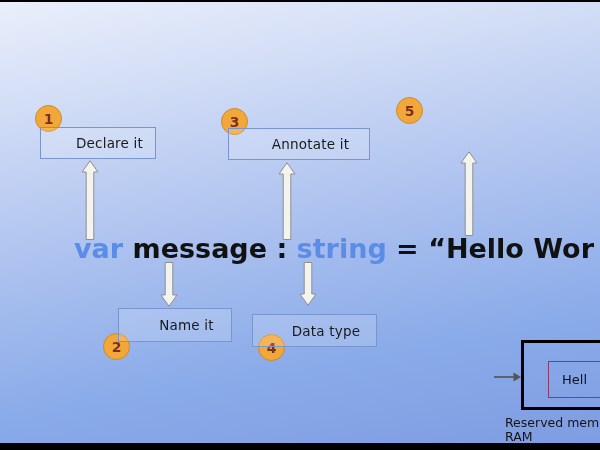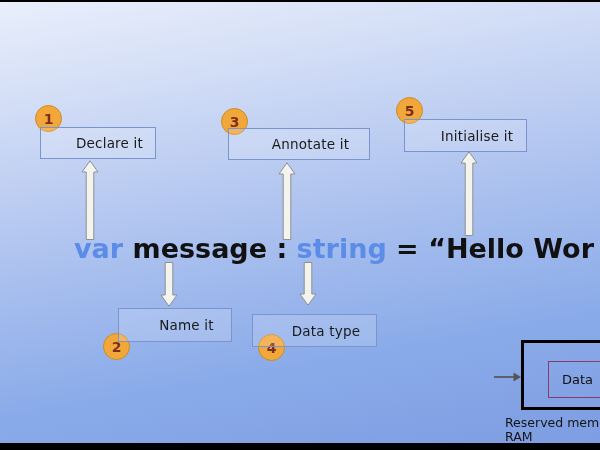--- a/index.html
+++ b/index.html
@@ -75,23 +75,20 @@
   <div id="badge-4" class="badge">
       <span>4</span>
     </div>
 
   <div id="box-declare" class="step-box">
       <span>Declare it</span>
     </div>
   <div id="box-annotate" class="step-box">
       <span>Annotate it</span>
     </div>
-  <div id="box-initialise" class="step-box">
-      <span>Initialise it</span>
-    </div>
   <div id="box-name" class="step-box">
       <span>Name it</span>
     </div>
   <div id="box-datatype" class="step-box">
       <span>Data type</span>
     </div>
 
   <div id="arrow-declare" class="arrow">
     <svg viewBox="0 0 18 80" preserveAspectRatio="none">
         <polygon points="9,0.8 17,12 12.8,12 12.8,79.5 5.2,79.5 5.2,12 1,12" fill="#f4f4ef" stroke="#8f8f8f" stroke-width="1"></polygon>
@@ -121,21 +118,21 @@
   <div id="code-line"><span class="kw">var </span><span>message</span><span> : </span><span class="kw">string</span><span> = </span><span>“Hello Wor</span></div>
 
   <div id="mem-connector">
     <svg viewBox="0 0 28 14">
         <line x1="0" y1="7" x2="20" y2="7" stroke="#555" stroke-width="1.7"></line>
         <polygon points="19.5,2.5 27,7 19.5,11.5" fill="#555"></polygon>
       </svg>
   </div>
   <div id="mem-ram-box"></div>
   <div id="mem-value-box">
-      <span>Data</span>
+      <span>Hell</span>
     </div>
   <div id="mem-caption">
     <div>Reserved memor</div>
     <div>RAM</div>
   </div>
 
   <div id="bar-bottom" class="bar"></div>
 </div>
 
 </body></html>

